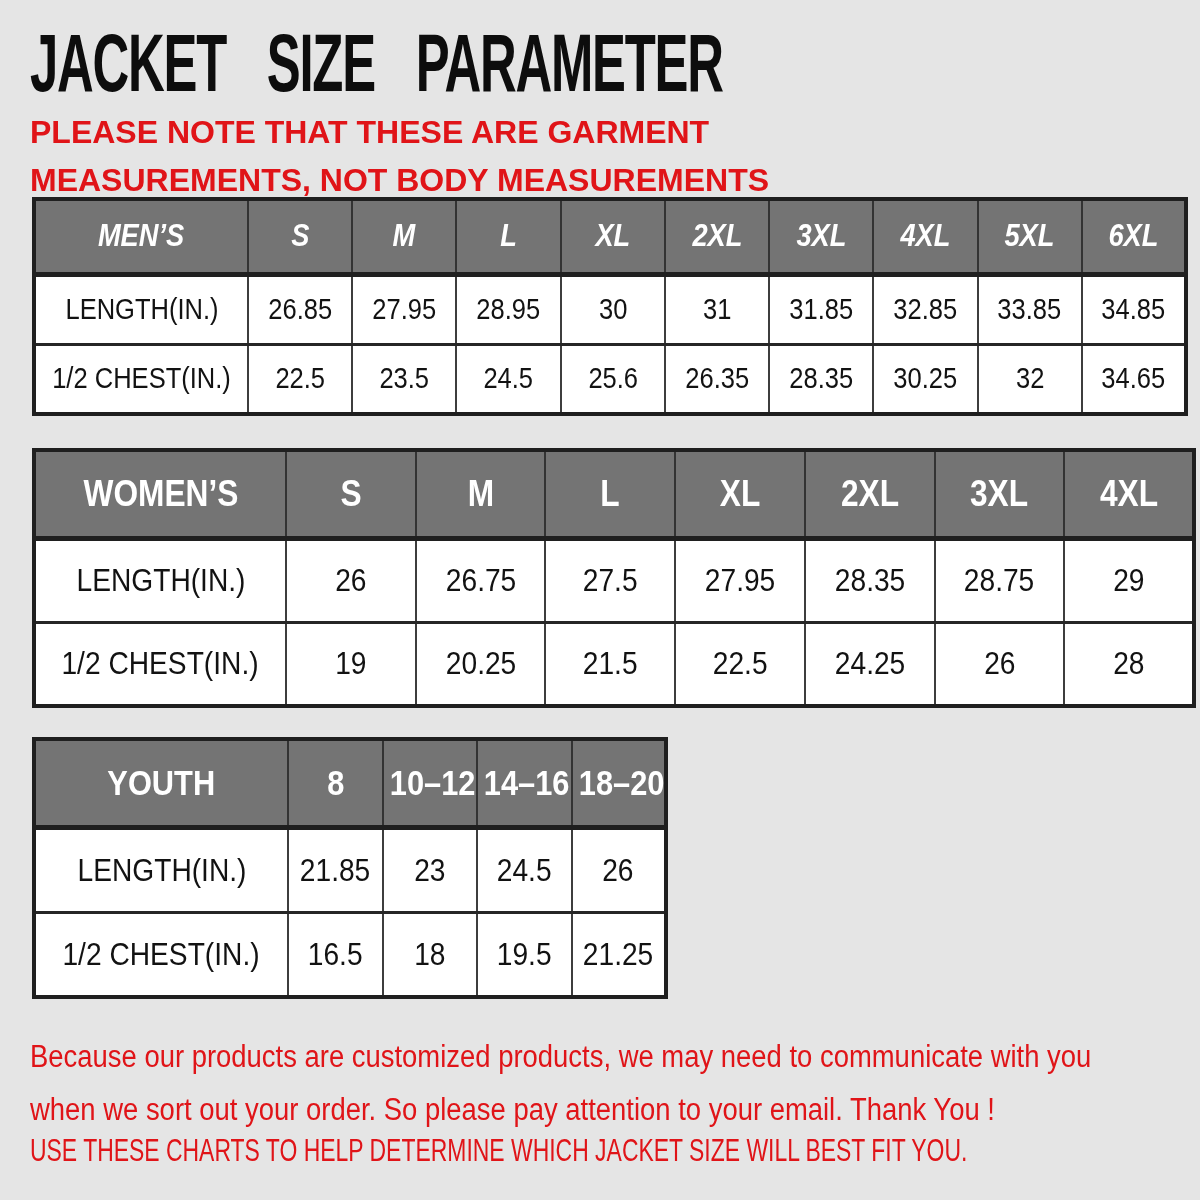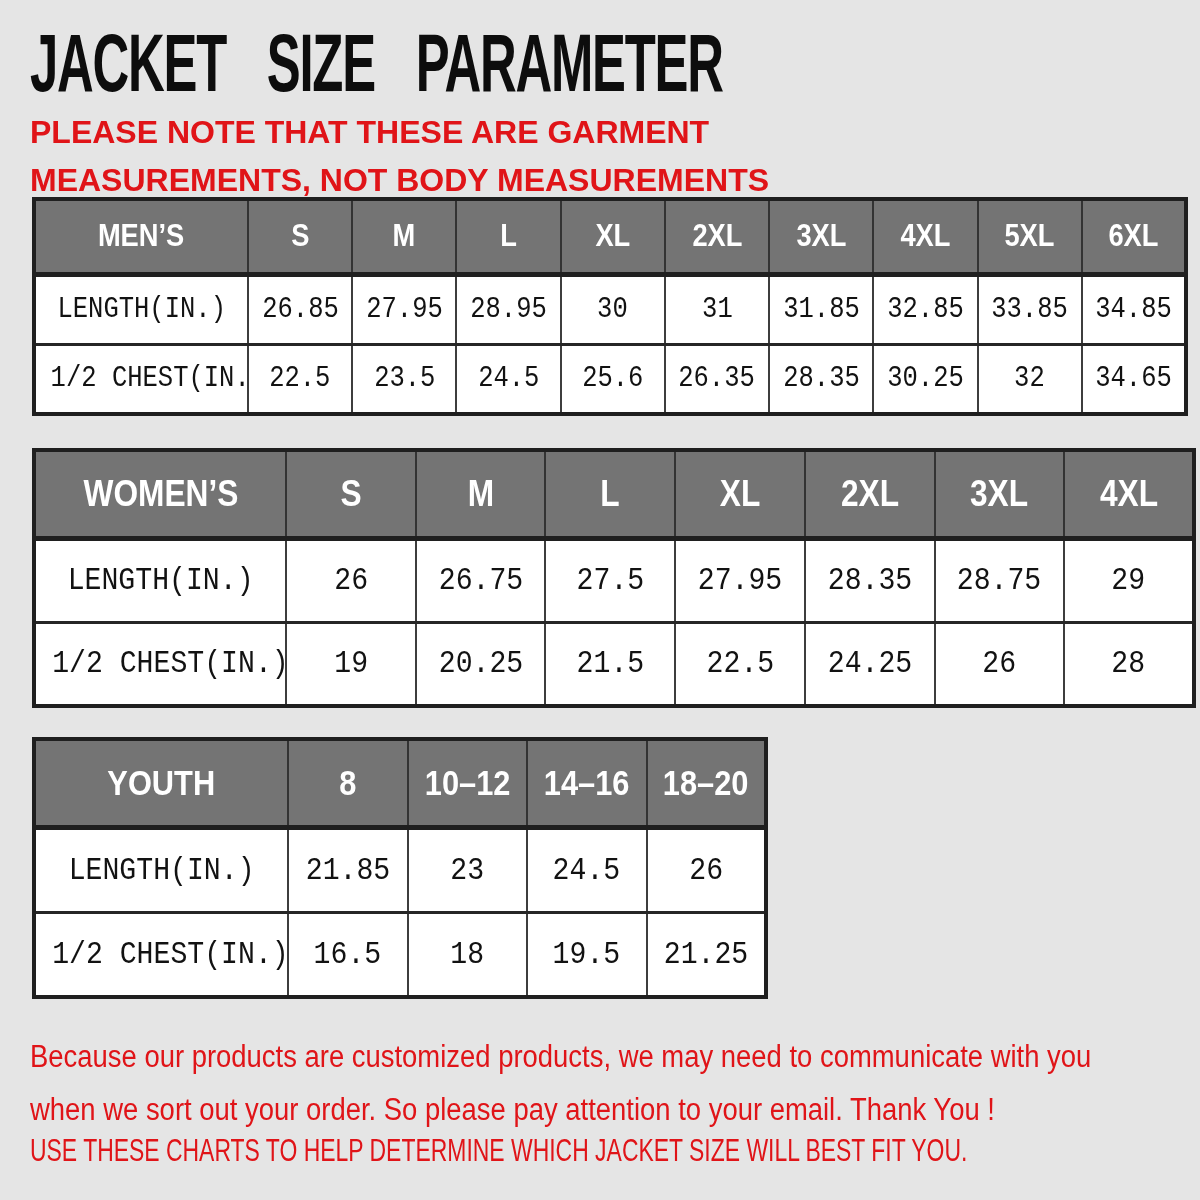--- a/index.html
+++ b/index.html
@@ -28,39 +28,39 @@
   }
   table.size-table th, table.size-table td {
     text-align:center; vertical-align:middle; padding:0; overflow:hidden;
   }
   table.size-table thead th {
     background:#747474; color:#ffffff; font-weight:bold;
     border:2px solid #333333; border-bottom:5px solid #1f1f1f;
   }
   table.size-table tbody td {
     color:#121212; border:2px solid #3d3d3d;
-    border-top:3px solid #262626; border-bottom:3px solid #262626;font-family:Liberation Mono, monospace;
+    border-top:3px solid #262626; border-bottom:3px solid #262626;
   }
   .ct { display:inline-block; transform:scaleX(0.88); white-space:nowrap; }
 
   #table-mens   { left:32px; top:197px; width:1156px; }
-  #table-mens   thead tr { height:75px; }
+  #table-mens   thead tr { height:75px;font-style:italic; }
   #table-mens   tbody tr { height:70px; }
   #table-mens   thead { font-size:31px; }
   #table-mens   tbody { font-size:29px; }
   #table-mens   col.label-col { width:214px; }
 
   #table-womens { left:32px; top:448px; width:1164px; }
   #table-womens thead tr { height:88px; }
   #table-womens tbody tr { height:84px; }
   #table-womens thead { font-size:36px; }
   #table-womens tbody { font-size:32px; }
   #table-womens col.label-col { width:252px; }
 
-  #table-youth  { left:32px; top:737px; width:736px; }
+  #table-youth  { left:32px; top:737px; width:636px; }
   #table-youth  thead tr { height:88px; }
   #table-youth  tbody tr { height:85px; }
   #table-youth  thead { font-size:35px; }
   #table-youth  tbody { font-size:32px; }
   #table-youth  col.label-col { width:254px; }
 
   
   .footer-para {
     position:absolute; left:30px; top:1030px; color:#e01418; font-size:31px;
   }

